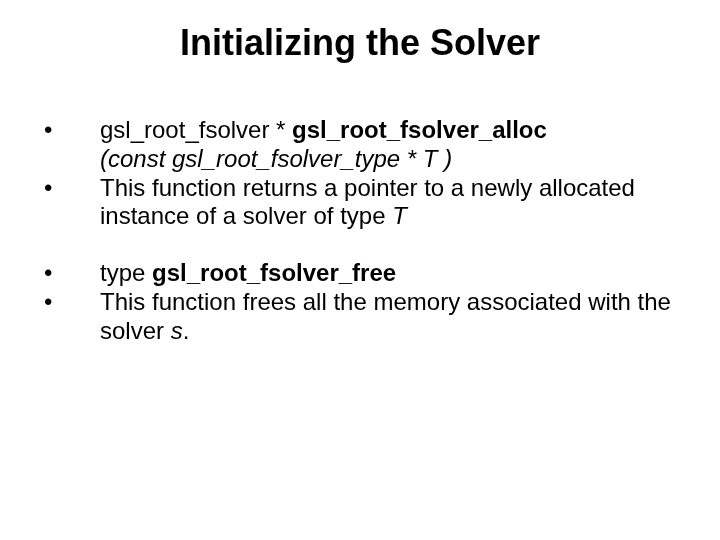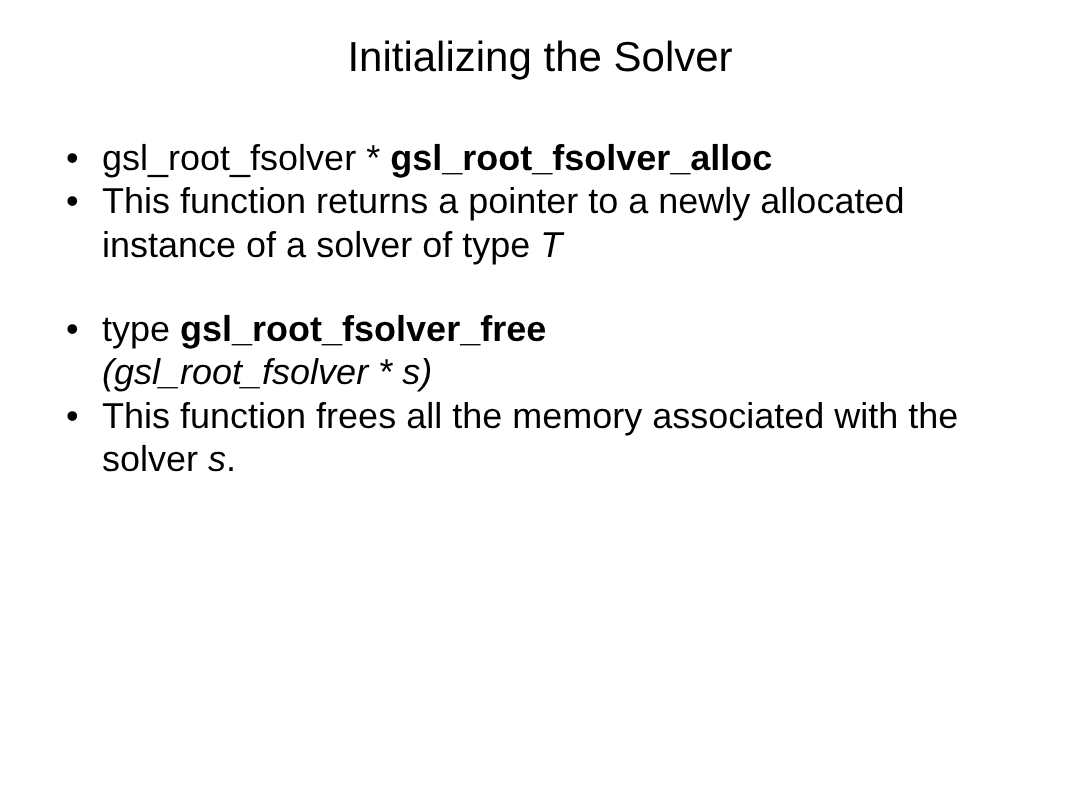--- a/index.html
+++ b/index.html
@@ -10,39 +10,40 @@
     body {
       width: 720px;
       height: 540px;
       background: #ffffff;
       font-family: Arial, Helvetica, sans-serif;
       color: #000000;
       padding: 22px 38px 30px 38px;
     }
     .title {
       text-align: center;
-      font-size: 28px;
-      font-weight: normal;
-      margin-bottom: 38px;
+      font-size: 36px;
+      font-weight: bold;
+      margin-bottom: 52px;
     }
     .content {
       font-size: 24px;
       line-height: 1.2;
     }
     .bullet-item {
       display: flex;
       margin-bottom: 0px;
     }
     .bullet-dot {
       width: 30px;
       flex-shrink: 0;
       padding-left: 6px;
     }
     .bullet-text {
       flex: 1;
+      margin-left: 32px;
     }
     .spacer {
       height: 28px;
     }
     .italic {
       font-style: italic;
     }
     .bold {
       font-weight: bold;
     }
@@ -52,38 +53,38 @@
 
 <h1 class="title">Initializing the Solver</h1>
 
 <div class="content">
 
   <div class="bullet-item">
     <div class="bullet-dot">•</div>
     <div class="bullet-text">
       <span>gsl_root_fsolver * </span><span class="bold">gsl_root_fsolver_alloc</span>
       <br>
+      <span class="italic">(const gsl_root_fsolver_type * T )</span>
     </div>
   </div>
 
   <div class="bullet-item">
     <div class="bullet-dot">•</div>
     <div class="bullet-text">
       <span>This function returns a pointer to a newly allocated instance of a solver of type </span><span class="italic">T</span>
     </div>
   </div>
 
   <div class="spacer"></div>
 
   <div class="bullet-item">
     <div class="bullet-dot">•</div>
     <div class="bullet-text">
       <span>type </span><span class="bold">gsl_root_fsolver_free</span>
       <br>
-      <span class="italic">(gsl_root_fsolver * s)</span>
     </div>
   </div>
 
   <div class="bullet-item">
     <div class="bullet-dot">•</div>
     <div class="bullet-text">
       <span>This function frees all the memory associated with the solver </span><span class="italic">s</span><span>.</span>
     </div>
   </div>
 

